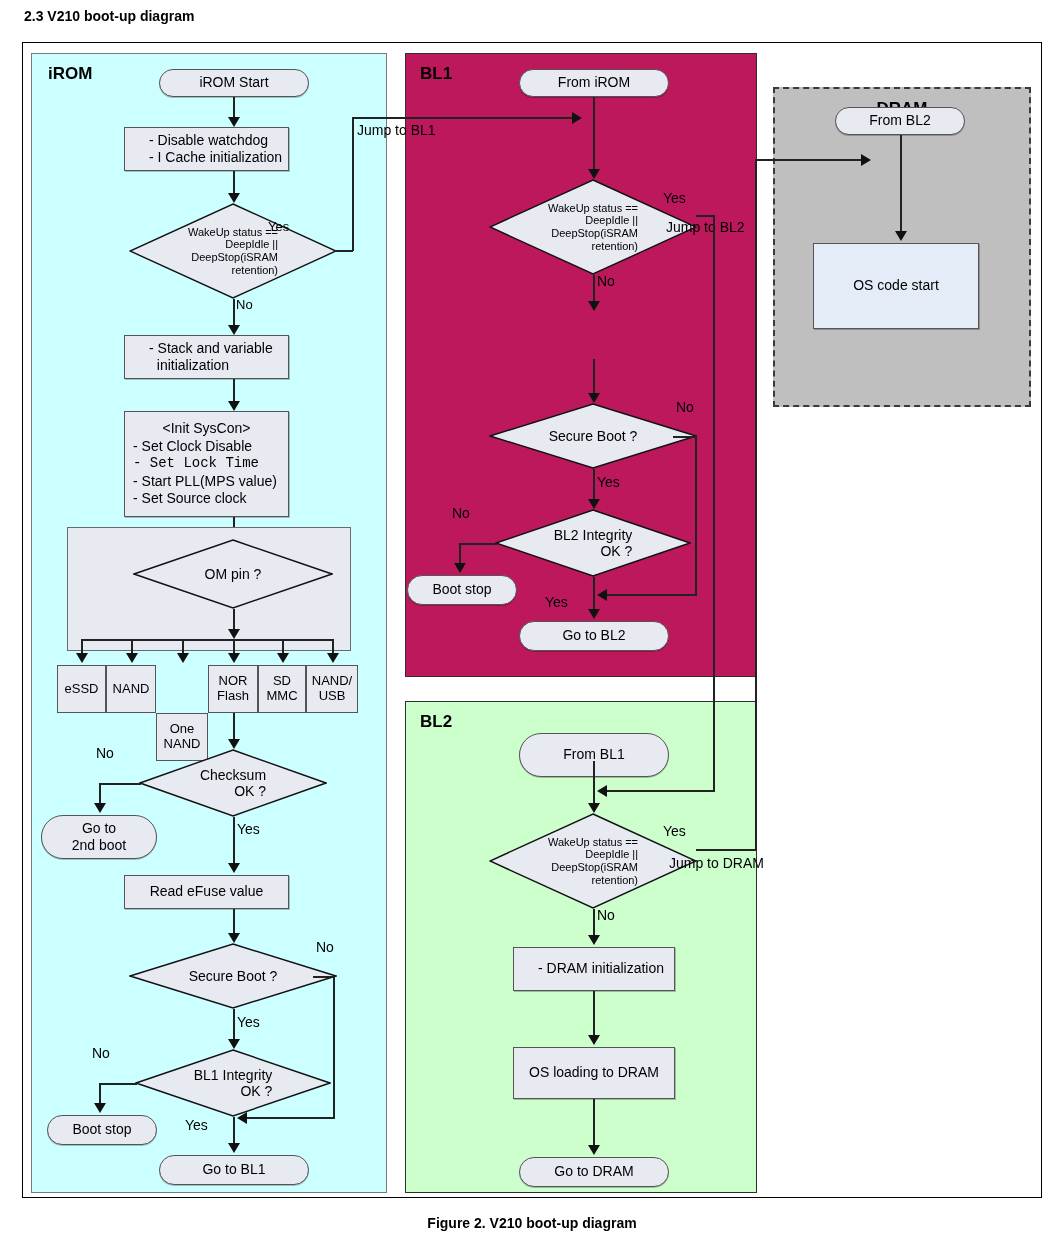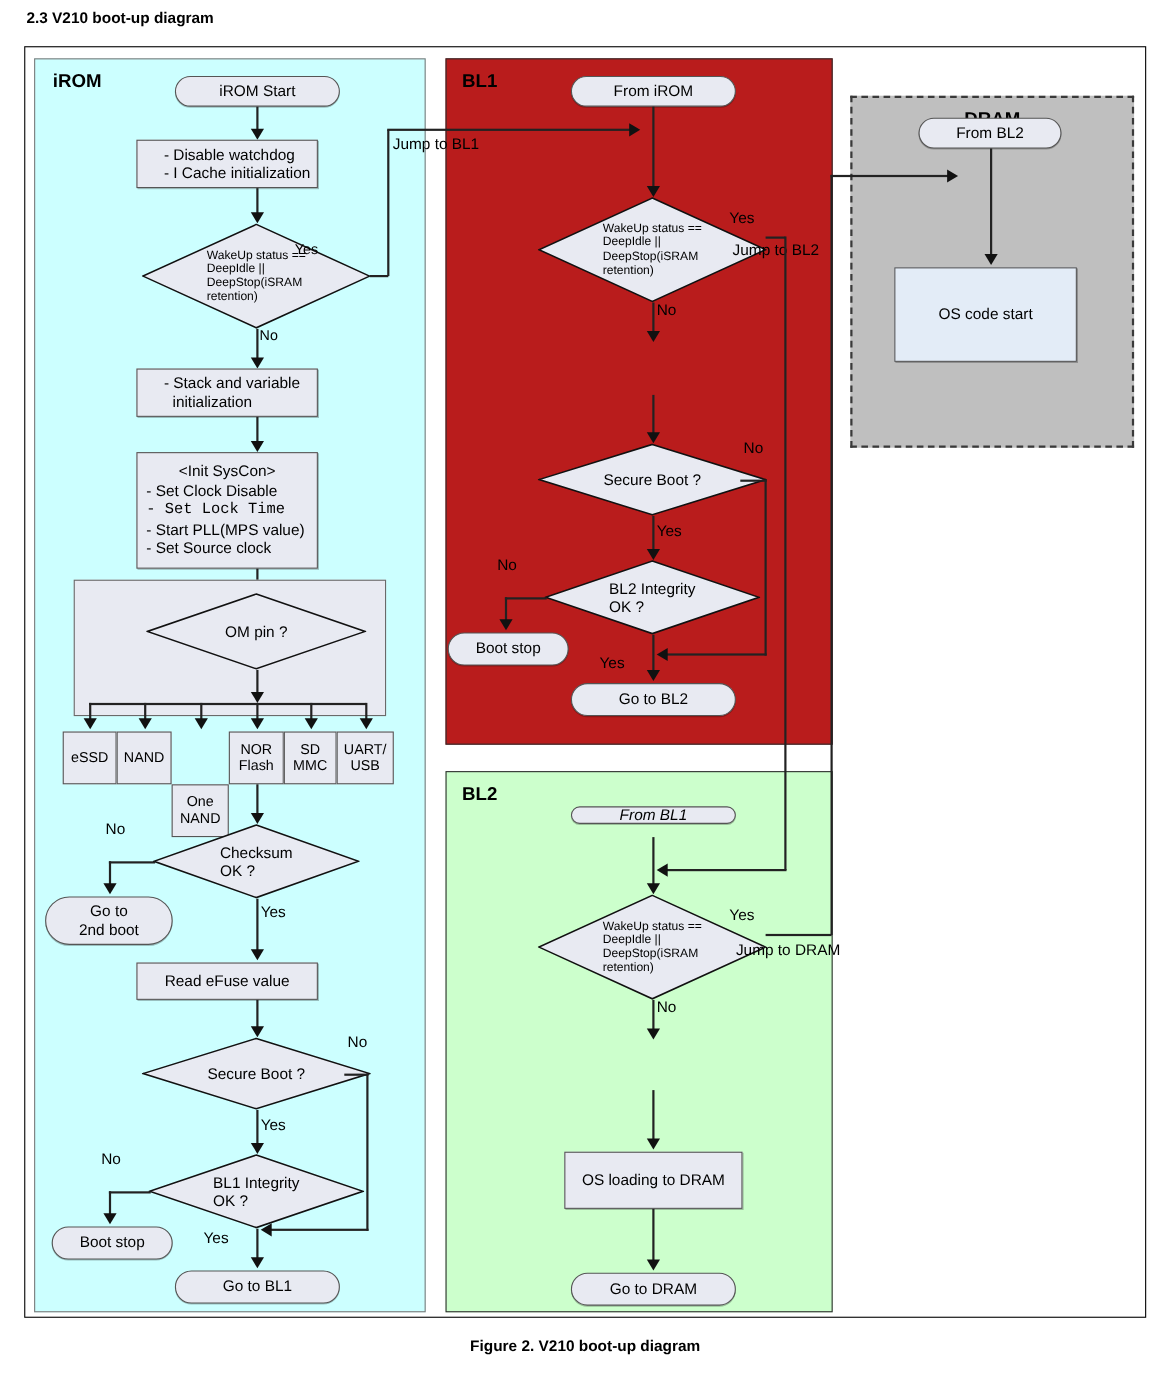--- a/index.html
+++ b/index.html
@@ -12,37 +12,37 @@
                 border:1px solid #000;box-sizing:border-box;background:#fff;}
 
   #figure-caption{position:absolute;left:0;top:1215px;width:1064px;text-align:center;
                   font-size:14px;font-weight:bold;}
 
   
   .panel{position:absolute;box-sizing:border-box;}
   .panel-title{position:absolute;font-weight:bold;font-size:17px;}
 
   #panel-irom{left:30px;top:52px;width:356px;height:1140px;background:#ccffff;border:1px solid #7a7a7a;}
-  #panel-bl1 {left:404px;top:52px;width:352px;height:624px;background:#b91c1c;border:1px solid #2e2e2e;}
+  #panel-bl1 {left:404px;top:52px;width:352px;height:624px;background:#be185d;border:1px solid #2e2e2e;}
   #panel-bl2 {left:404px;top:700px;width:352px;height:492px;background:#ccffcc;border:1px solid #2e2e2e;}
   #panel-dram{left:772px;top:52px;width:258px;height:320px;background:#bfbfbf;border:2px dashed #3a3a3a;}
 
   
   .node{position:absolute;box-sizing:border-box;background:#e8eaf2;border:1px solid #555;
         display:flex;align-items:center;justify-content:center;text-align:center;
         font-size:14px;line-height:1.25;color:#000;}
   .node.term{border-radius:999px;border:1px solid #555;box-shadow:0 1px 0 rgba(0,0,0,.25);}
   .node.proc{box-shadow:1px 1px 0 rgba(0,0,0,.25);}
   .node.left{justify-content:flex-start;text-align:left;padding-left:24px;}
   .node.dev{font-size:13px;line-height:1.15;background:#e8eaf2;border:1px solid #555;}
 
   
   .dec{position:absolute;display:flex;align-items:center;justify-content:center;}
   .dec .dia{position:absolute;left:0;top:0;width:100%;height:100%;}
-  .dec .txt{position:relative;z-index:2;text-align:left;font-size:13px;line-height:1.15;
+  .dec .txt{position:relative;z-index:2;text-align:right;font-size:13px;line-height:1.15;
             pointer-events:none;}
   .dec .txt.small{font-size:11px;line-height:1.15;}
 
   
   .ln{position:absolute;background:#222;}
   .lnv{width:1.6px;}
   .lnh{height:1.6px;}
   .arw{position:absolute;width:0;height:0;}
   .arw-d{border-left:6px solid transparent;border-right:6px solid transparent;border-top:10px solid #111;}
   .arw-r{border-top:6px solid transparent;border-bottom:6px solid transparent;border-left:10px solid #111;}
@@ -151,21 +151,21 @@
   <div class="arw arw-d" style="left:304px;top:610px;"></div>
 
   <div class="node dev" style="left:34px;top:622px;width:49px;height:48px;white-space:pre;">eSSD</div>
   <div class="node dev" style="left:83px;top:622px;width:50px;height:48px;white-space:pre;">NAND</div>
   <div class="node dev" style="left:133px;top:622px;width:52px;height:48px;white-space:pre;margin-top:48px;">One
 NAND</div>
   <div class="node dev" style="left:185px;top:622px;width:50px;height:48px;white-space:pre;">NOR
 Flash</div>
   <div class="node dev" style="left:235px;top:622px;width:48px;height:48px;white-space:pre;">SD
 MMC</div>
-  <div class="node dev" style="left:283px;top:622px;width:52px;height:48px;white-space:pre;">UART/
+  <div class="node dev" style="left:283px;top:622px;width:52px;height:48px;white-space:pre;">NAND/
 USB</div>
 
   <div class="ln lnv" style="left:210px;top:670px;height:30px;"></div>
   <div class="arw arw-d" style="left:205px;top:696px;"></div>
 
   <div class="dec" style="left:116px;top:706px;width:188px;height:68px;">
     <svg class="dia" viewBox="0 0 188 68" preserveAspectRatio="none">
       <polygon points="94,1 187,34 94,67 1,34" fill="#e8eaf2" stroke="#111" stroke-width="1.4"></polygon>
     </svg>
     <div class="txt" style="font-size:14px;white-space:pre;">Checksum
@@ -279,21 +279,21 @@
   <div class="ln lnh" style="left:436px;top:500px;width:38px;"></div>
   <div class="ln lnv" style="left:436px;top:500px;height:24px;"></div>
   <div class="arw arw-d" style="left:431px;top:520px;"></div>
   <div class="node term" style="left:384px;top:532px;width:110px;height:30px;">Boot stop</div>
 
   <div class="lbl" style="left:522px;top:551px;">Yes</div>
   <div class="ln lnv" style="left:570px;top:534px;height:36px;"></div>
   <div class="arw arw-d" style="left:565px;top:566px;"></div>
   <div class="node term" style="left:496px;top:578px;width:150px;height:30px;">Go to BL2</div>
 
-  <div class="node term" style="left:496px;top:690px;width:150px;height:16px;font-style:italic;">From BL1</div>
+  <div class="node term" style="left:496px;top:690px;width:150px;height:44px;">From BL1</div>
   <div class="ln lnv" style="left:570px;top:718px;height:48px;"></div>
   <div class="arw arw-d" style="left:565px;top:760px;"></div>
 
   <div class="dec" style="left:466px;top:770px;width:208px;height:96px;">
     <svg class="dia" viewBox="0 0 208 96" preserveAspectRatio="none">
       <polygon points="104,1 207,48 104,95 1,48" fill="#e8eaf2" stroke="#111" stroke-width="1.4"></polygon>
     </svg>
     <div class="txt small">
       <div>WakeUp status ==</div>
       <div>DeepIdle ||</div>
@@ -306,20 +306,21 @@
 
   <div class="ln lnh" style="left:673px;top:806px;width:60px;"></div>
   <div class="ln lnv" style="left:732px;top:116px;height:691px;"></div>
   <div class="ln lnh" style="left:732px;top:116px;width:110px;"></div>
   <div class="arw arw-r" style="left:838px;top:111px;"></div>
 
   <div class="lbl" style="left:574px;top:864px;">No</div>
   <div class="ln lnv" style="left:570px;top:866px;height:32px;"></div>
   <div class="arw arw-d" style="left:565px;top:892px;"></div>
 
+  <div class="node proc left" style="left:490px;top:904px;width:162px;height:44px;">- DRAM initialization</div>
   <div class="ln lnv" style="left:570px;top:948px;height:50px;"></div>
   <div class="arw arw-d" style="left:565px;top:992px;"></div>
 
   <div class="node proc" style="left:490px;top:1004px;width:162px;height:52px;">OS loading to DRAM</div>
   <div class="ln lnv" style="left:570px;top:1056px;height:52px;"></div>
   <div class="arw arw-d" style="left:565px;top:1102px;"></div>
   <div class="node term" style="left:496px;top:1114px;width:150px;height:30px;">Go to DRAM</div>
 
   <div class="node term" style="left:812px;top:64px;width:130px;height:28px;">From BL2</div>
   <div class="ln lnv" style="left:877px;top:92px;height:102px;"></div>

